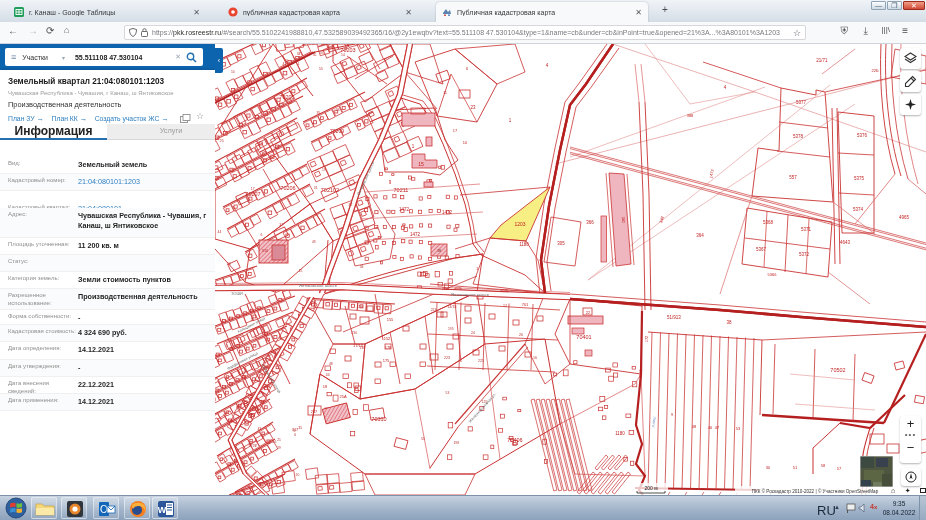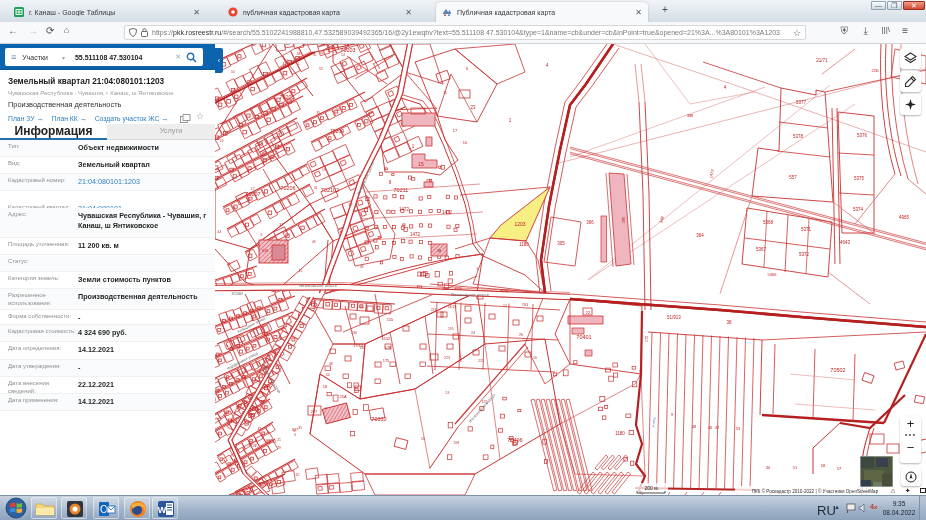--- a/index.html
+++ b/index.html
@@ -107,27 +107,23 @@
  <div style="position:absolute;left:8px;top:44px;font-size:6.8px;color:#2d7fc1">План ЗУ <span style="font-size:7.5px">→</span>&nbsp;&nbsp;&nbsp;&nbsp;План КК <span style="font-size:7.5px">→</span>&nbsp;&nbsp;&nbsp;&nbsp;Создать участок ЖС <span style="font-size:7.5px">→</span></div>
  <svg width="11" height="10" viewBox="0 0 11 10" style="position:absolute;left:180px;top:44px">
         <rect x="0.5" y="2.5" width="7" height="6" fill="none" stroke="#8f8f8f" stroke-width="0.9"></rect>
         <rect x="3" y="0.5" width="7" height="6" fill="#fff" stroke="#8f8f8f" stroke-width="0.9"></rect>
       </svg>
  <div style="position:absolute;left:196px;top:41px;font-size:9px;color:#8f8f8f">☆</div>
 
  <div style="position:absolute;left:0;top:54px;width:107px;height:16px;border-bottom:2px solid #2470ae;font-size:12px;font-weight:bold;color:#222;text-align:center;line-height:14px">Информация</div>
  <div style="position:absolute;left:107px;top:54px;width:128px;height:16px;background:#ededee;border-bottom:1px solid #d9d9d9;font-size:7.4px;color:#9b9b9b;text-align:center;line-height:14px">Услуги</div>
 
- <div class="srow" style="top:70px;height:17px;background:#fafbfc;border-bottom:1px solid #f0f0f0">
-        <div class="slbl">Тип:</div>
-        <div class="sval">Объект недвижимости</div>
-      </div>
  <div class="srow" style="top:87px;height:17px;border-bottom:1px solid #f0f0f0">
         <div class="slbl">Вид:</div>
-        <div class="sval">Земельный квартал</div>
+        <div class="sval">Земельный земель</div>
       </div>
  <div class="srow" style="top:104px;height:17px;background:#fafbfc;border-bottom:1px solid #f0f0f0">
         <div class="slbl">Кадастровый номер:</div>
         <div class="sval lnk">21:04:080101:1203</div>
       </div>
  <div class="srow" style="top:131px;height:17px;border-bottom:1px solid #f0f0f0">
         <div class="slbl">Кадастровый квартал:</div>
         <div class="sval lnk">21:04:080101</div>
       </div>
  <div class="srow" style="top:138px;height:30px;background:#fafbfc;border-bottom:1px solid #f0f0f0">

